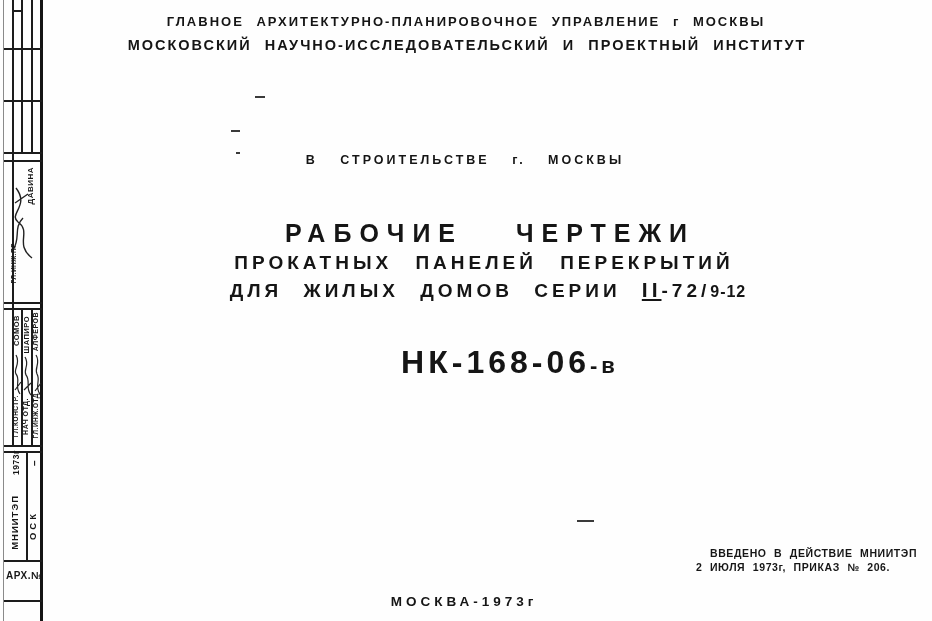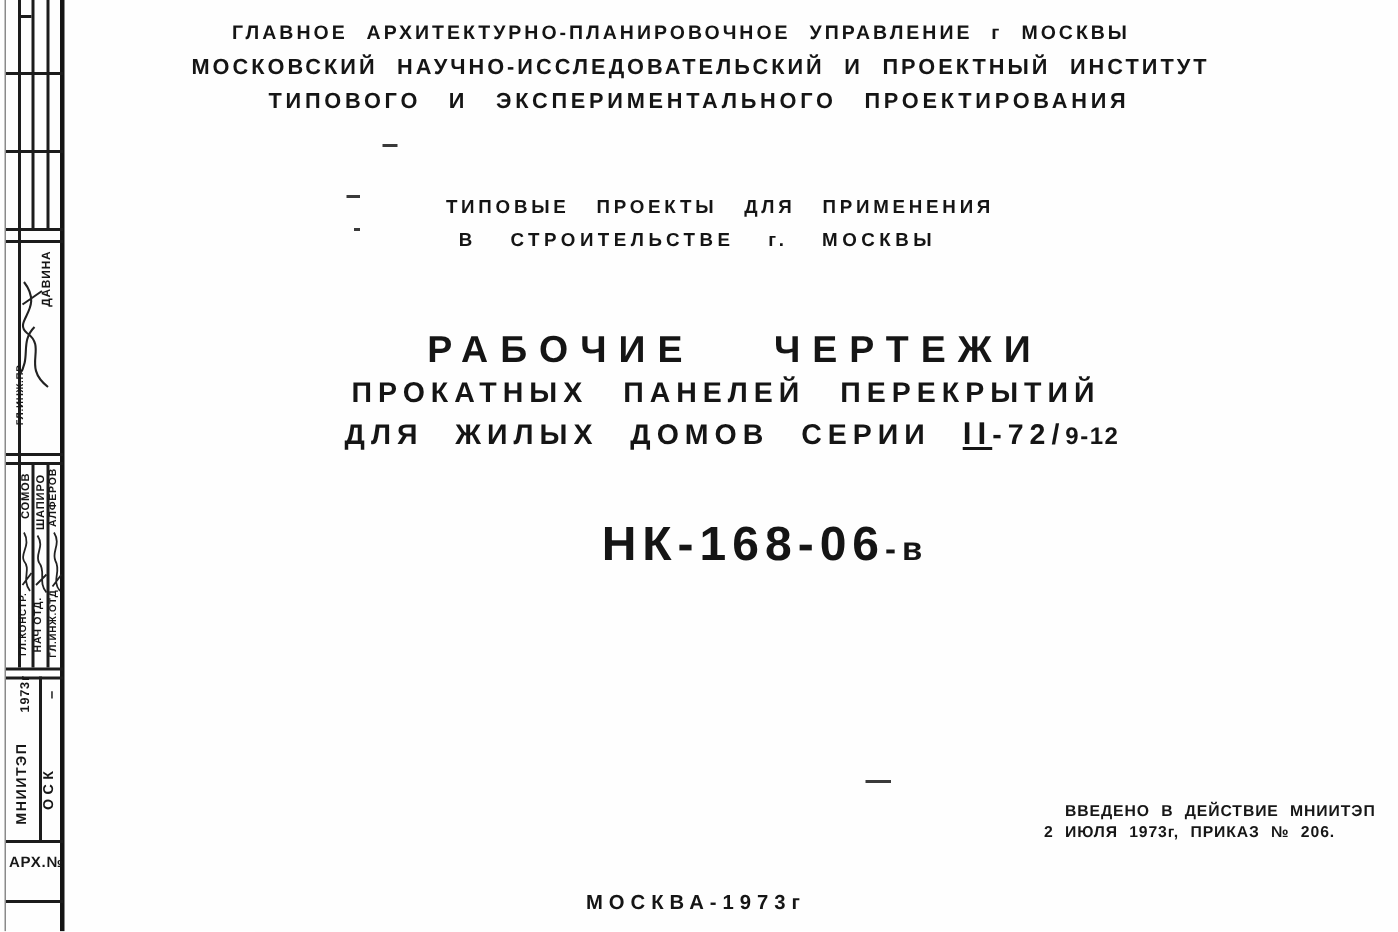--- a/index.html
+++ b/index.html
@@ -33,39 +33,39 @@
   .arch{
     position:absolute;left:6px;top:570px;width:34px;
     font-weight:bold;font-size:10px;letter-spacing:0.5px;white-space:nowrap;
   }
 
   
   .cline{
     position:absolute;text-align:center;font-weight:bold;white-space:nowrap;
     color:#151515;
   }
-  .hdr1{left:88px;width:732px;top:14px;font-size:13px;letter-spacing:2px;word-spacing:7px;}
+  .hdr1{left:100px;width:732px;top:14px;font-size:13px;letter-spacing:2px;word-spacing:7px;}
   .hdr2{left:101px;width:732px;top:37px;font-size:14.5px;letter-spacing:2px;word-spacing:7px;}
   .hdr3{left:100px;width:732px;top:60px;font-size:14.5px;letter-spacing:2.5px;word-spacing:12px;}
   .sub1{left:114px;width:732px;top:131px;font-size:12.5px;letter-spacing:2.5px;word-spacing:12px;}
   .sub2{left:99px;width:732px;top:153px;font-size:12.5px;letter-spacing:3px;word-spacing:16px;}
   .ttl1{left:124px;width:732px;top:219px;font-size:25px;letter-spacing:8px;word-spacing:38px;}
   .ttl2{left:118px;width:732px;top:252px;font-size:19px;letter-spacing:4px;word-spacing:14px;}
   .ttl3{left:122px;width:732px;top:278px;font-size:19px;letter-spacing:4px;word-spacing:12px;}
   .roman{text-decoration:underline;font-size:21px;margin-top:21px;}
   .small-frac{font-size:16px;letter-spacing:1px;}
   .code{left:144px;width:732px;top:344px;font-size:32px;letter-spacing:4px;}
   .code-suffix{font-size:22px;}
   .edition{left:129px;width:732px;top:367px;font-size:17px;letter-spacing:3px;word-spacing:8px;}
   .note{
     position:absolute;left:696px;top:534px;width:236px;
     font-weight:bold;font-size:10.5px;line-height:14px;letter-spacing:0.6px;
     word-spacing:4px;white-space:nowrap;color:#161616;
   }
-  .note .n1{padding-left:14px;}
+  .note .n1{padding-left:14px;margin-top:12px;}
   .footer{left:98px;width:732px;top:594px;font-size:13.5px;letter-spacing:4px;}
 
   .mark{position:absolute;background:#3a3a3a;}
 </style>
 </head>
 <body>
 
 <div class="page">
 
   <div>
@@ -118,23 +118,21 @@
     <div class="vt" style="left:11px;top:450px;font-size:8.5px;">1973г</div>
     <div class="vt" style="left:29px;top:460px;font-size:10px;">–</div>
     <div class="vt" style="left:9px;top:495px;font-size:9.5px;letter-spacing:1px;">МНИИТЭП</div>
     <div class="vt" style="left:27px;top:511px;font-size:9.5px;letter-spacing:3px;">ОСК</div>
 
     <div class="arch">АРХ.№</div>
   </div>
 
   <div class="cline hdr1">ГЛАВНОЕ АРХИТЕКТУРНО-ПЛАНИРОВОЧНОЕ УПРАВЛЕНИЕ г МОСКВЫ</div>
   <div class="cline hdr2">МОСКОВСКИЙ НАУЧНО-ИССЛЕДОВАТЕЛЬСКИЙ И ПРОЕКТНЫЙ ИНСТИТУТ</div>
-  <div class="cline hdr3">ТИПОВОГО И ЭКСПЕРИМЕНТАЛЬНОГО ПРОЕКТИРОВАНИЯ</div>
 
-  <div class="cline sub1">ТИПОВЫЕ ПРОЕКТЫ ДЛЯ ПРИМЕНЕНИЯ</div>
   <div class="cline sub2">В СТРОИТЕЛЬСТВЕ г. МОСКВЫ</div>
 
   <div class="cline ttl1">РАБОЧИЕ ЧЕРТЕЖИ</div>
   <div class="cline ttl2">ПРОКАТНЫХ ПАНЕЛЕЙ ПЕРЕКРЫТИЙ</div>
   <div class="cline ttl3"><span>ДЛЯ ЖИЛЫХ ДОМОВ СЕРИИ </span><span class="roman">II</span><span>-72/</span><span class="small-frac">9-12</span></div>
 
   <div class="cline code"><span>НК-168-06</span><span class="code-suffix">-в</span></div>
 
 
   <div class="note">

